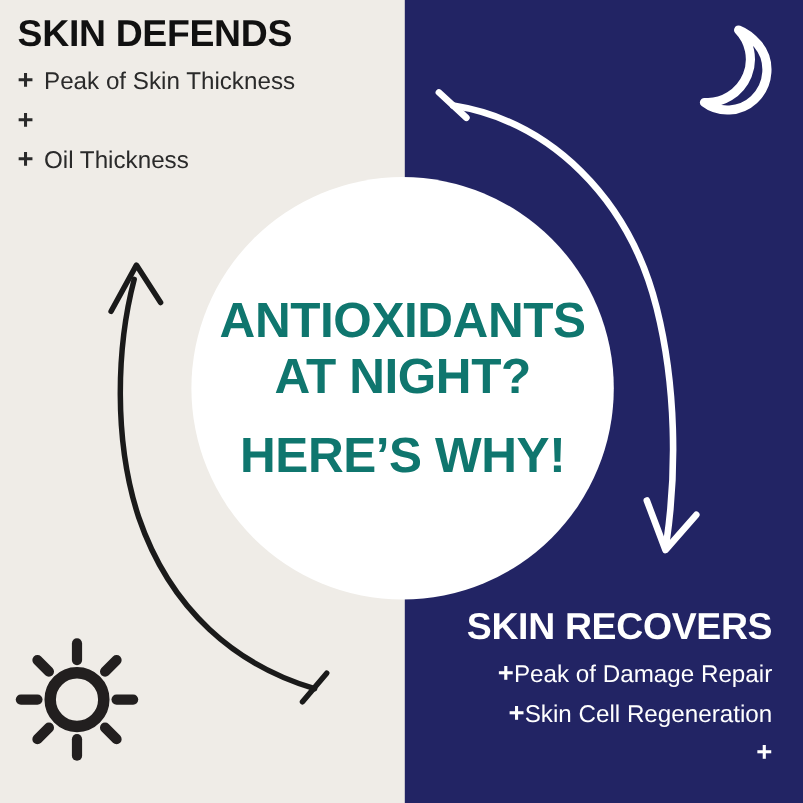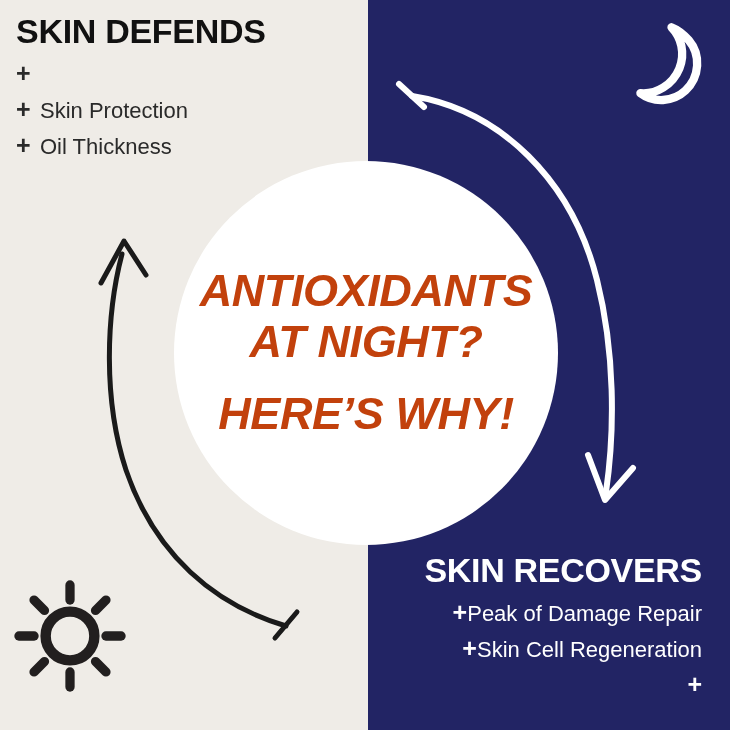--- a/index.html
+++ b/index.html
@@ -44,22 +44,21 @@
     position: absolute;
     left: 174px;
     top: 161px;
     width: 384px;
     height: 384px;
     display: flex;
     flex-direction: column;
     align-items: center;
     justify-content: center;
     text-align: center;
-    color: #c2410c;
-    font-style: italic;
+    color: #0f766e;
   }
   .center-line {
     font-weight: bold;
     font-size: 45px;
     line-height: 1.12;
     letter-spacing: -0.4px;
     white-space: nowrap;
   }
   .center-line.spaced {
     margin-top: 22px;
@@ -165,24 +164,24 @@
   <div class="center-text">
     <div class="center-line">ANTIOXIDANTS</div>
     <div class="center-line">AT NIGHT?</div>
     <div class="center-line spaced">HERE’S WHY!</div>
   </div>
 
   <div class="panel panel-left">
     <div class="heading">SKIN DEFENDS</div>
     <div class="bullet-row">
       <span class="bullet-plus">+</span>
-    </div>
-    <div class="bullet-row">
-      <span class="bullet-plus">+</span>
-      <span class="bullet-label">Skin Protection</span>
+      <span class="bullet-label">Peak of Skin Thickness</span>
+    </div>
+    <div class="bullet-row">
+      <span class="bullet-plus">+</span>
     </div>
     <div class="bullet-row">
       <span class="bullet-plus">+</span>
       <span class="bullet-label">Oil Thickness</span>
     </div>
   </div>
 
   <div class="panel panel-right">
     <div class="heading">SKIN RECOVERS</div>
     <div class="bullet-row">

